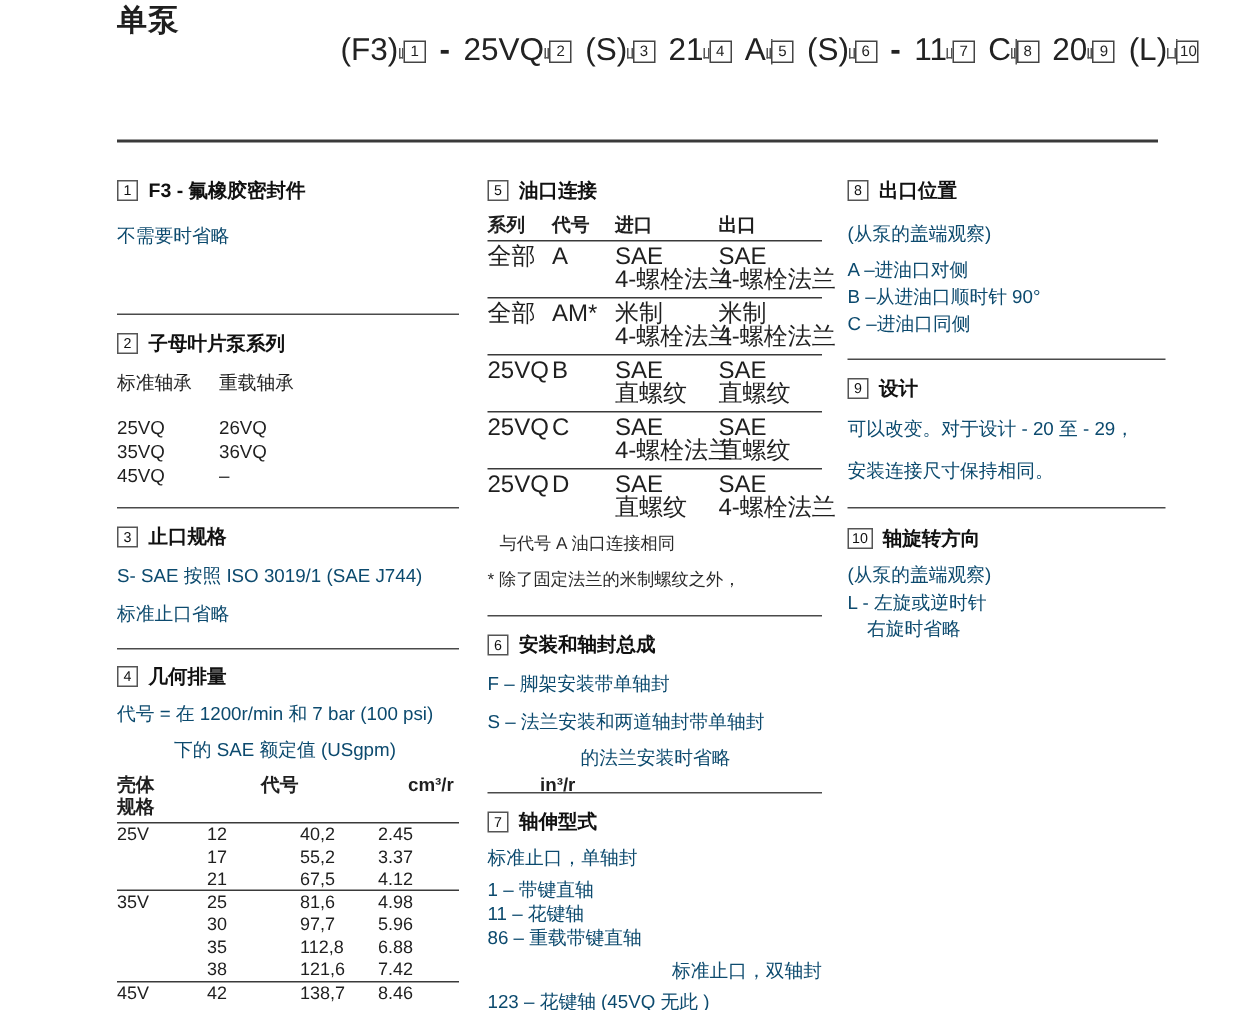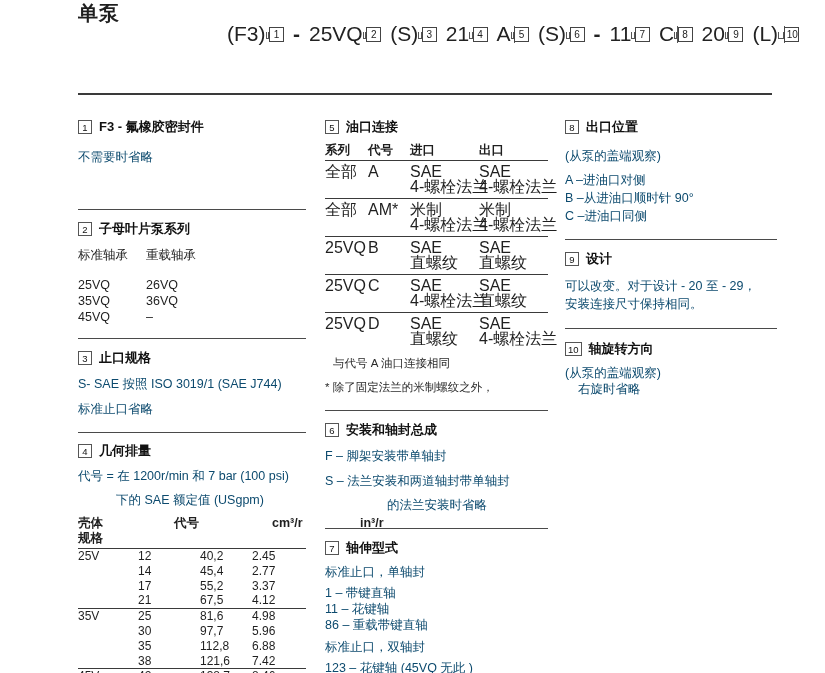--- a/index.html
+++ b/index.html
@@ -189,26 +189,20 @@
       <span>in³/r</span>
     </div>
     <div class="disp-row">
         <span>25V</span>
         <span>12</span>
         <span>40,2</span>
         <span>2.45</span>
       </div>
     <div class="disp-row">
         <span></span>
-        <span>14</span>
-        <span>45,4</span>
-        <span>2.77</span>
-      </div>
-    <div class="disp-row">
-        <span></span>
         <span>17</span>
         <span>55,2</span>
         <span>3.37</span>
       </div>
     <div class="disp-row group-end">
         <span></span>
         <span>21</span>
         <span>67,5</span>
         <span>4.12</span>
       </div>
@@ -336,21 +330,21 @@
   <div class="rule" style="margin-top:15px;"></div>
 
   <div class="sec-header" style="margin-top:10px;">
     <span class="numbox">7</span>
     <span>轴伸型式</span>
   </div>
   <div class="body-line" style="margin-top:7px;">标准止口，单轴封</div>
   <div class="body-line" style="margin-top:5px;">1  –  带键直轴</div>
   <div class="body-line">11 – 花键轴</div>
   <div class="body-line">86 – 重载带键直轴</div>
-  <div class="body-line" style="margin-top:6px;">标准止口，双轴封</div>
+  <div class="body-line" style="margin-top:6px;text-align:right;">标准止口，双轴封</div>
   <div class="body-line" style="margin-top:5px;">123 – 花键轴 (45VQ 无此 )</div>
 
 </div>
 
 <div class="col col-right">
 
   <div class="sec-header">
     <span class="numbox">8</span>
     <span>出口位置</span>
   </div>
@@ -359,23 +353,24 @@
   <div class="body-line" style="line-height:18px;">B –从进油口顺时针 90°</div>
   <div class="body-line" style="line-height:18px;">C –进油口同侧</div>
 
   <div class="rule" style="margin-top:14px;"></div>
 
   <div class="sec-header" style="margin-top:10px;">
     <span class="numbox">9</span>
     <span>设计</span>
   </div>
   <div class="body-line" style="margin-top:10px;">可以改变。对于设计 - 20 至 - 29，</div>
-  <div class="body-line" style="margin-top:2px;">安装连接尺寸保持相同。</div>
+  <div class="body-line" style="margin-top:12px;">安装连接尺寸保持相同。</div>
 
   <div class="rule" style="margin-top:16px;"></div>
 
   <div class="sec-header" style="margin-top:11px;">
     <span class="numbox">10</span>
     <span>轴旋转方向</span>
   </div>
   <div class="body-line" style="margin-top:7px;">(从泵的盖端观察)</div>
+  <div class="body-line" style="margin-top:3px; line-height:17px;">L - 左旋或逆时针</div>
   <div class="body-line" style="margin-left:13px; line-height:17px;font-family:Liberation Serif, serif;">右旋时省略</div>
 </div>
 
 </body></html>

